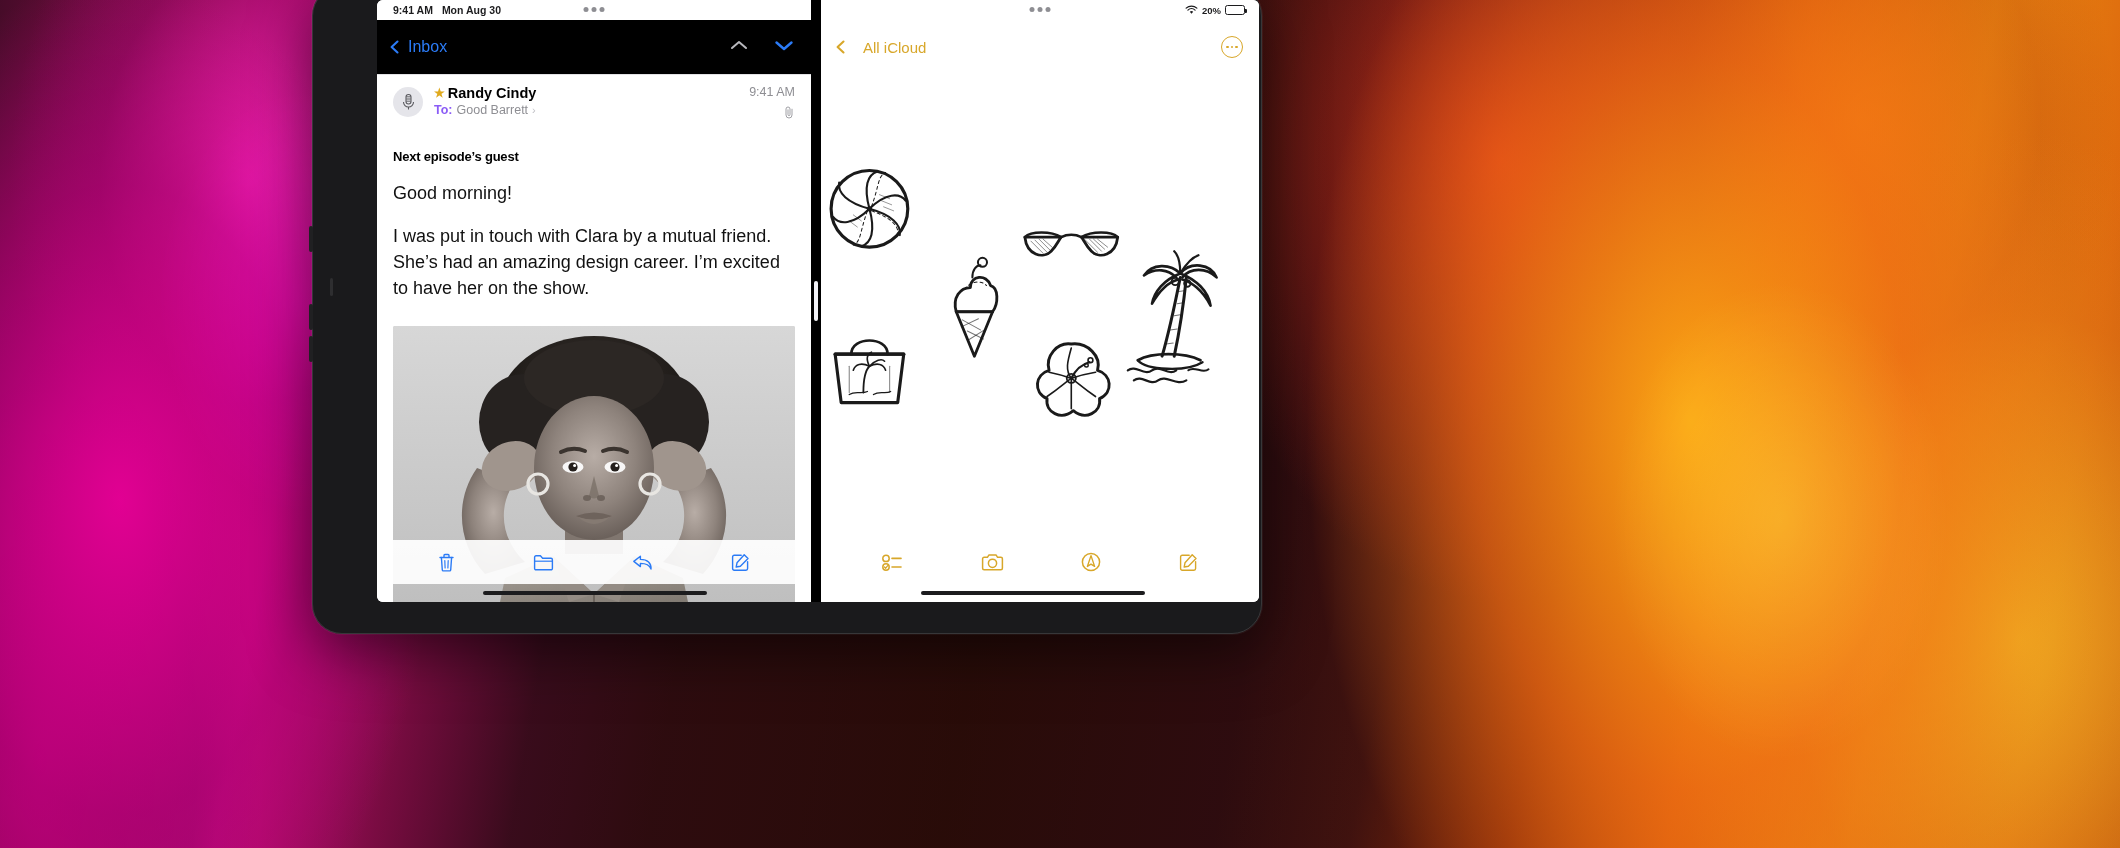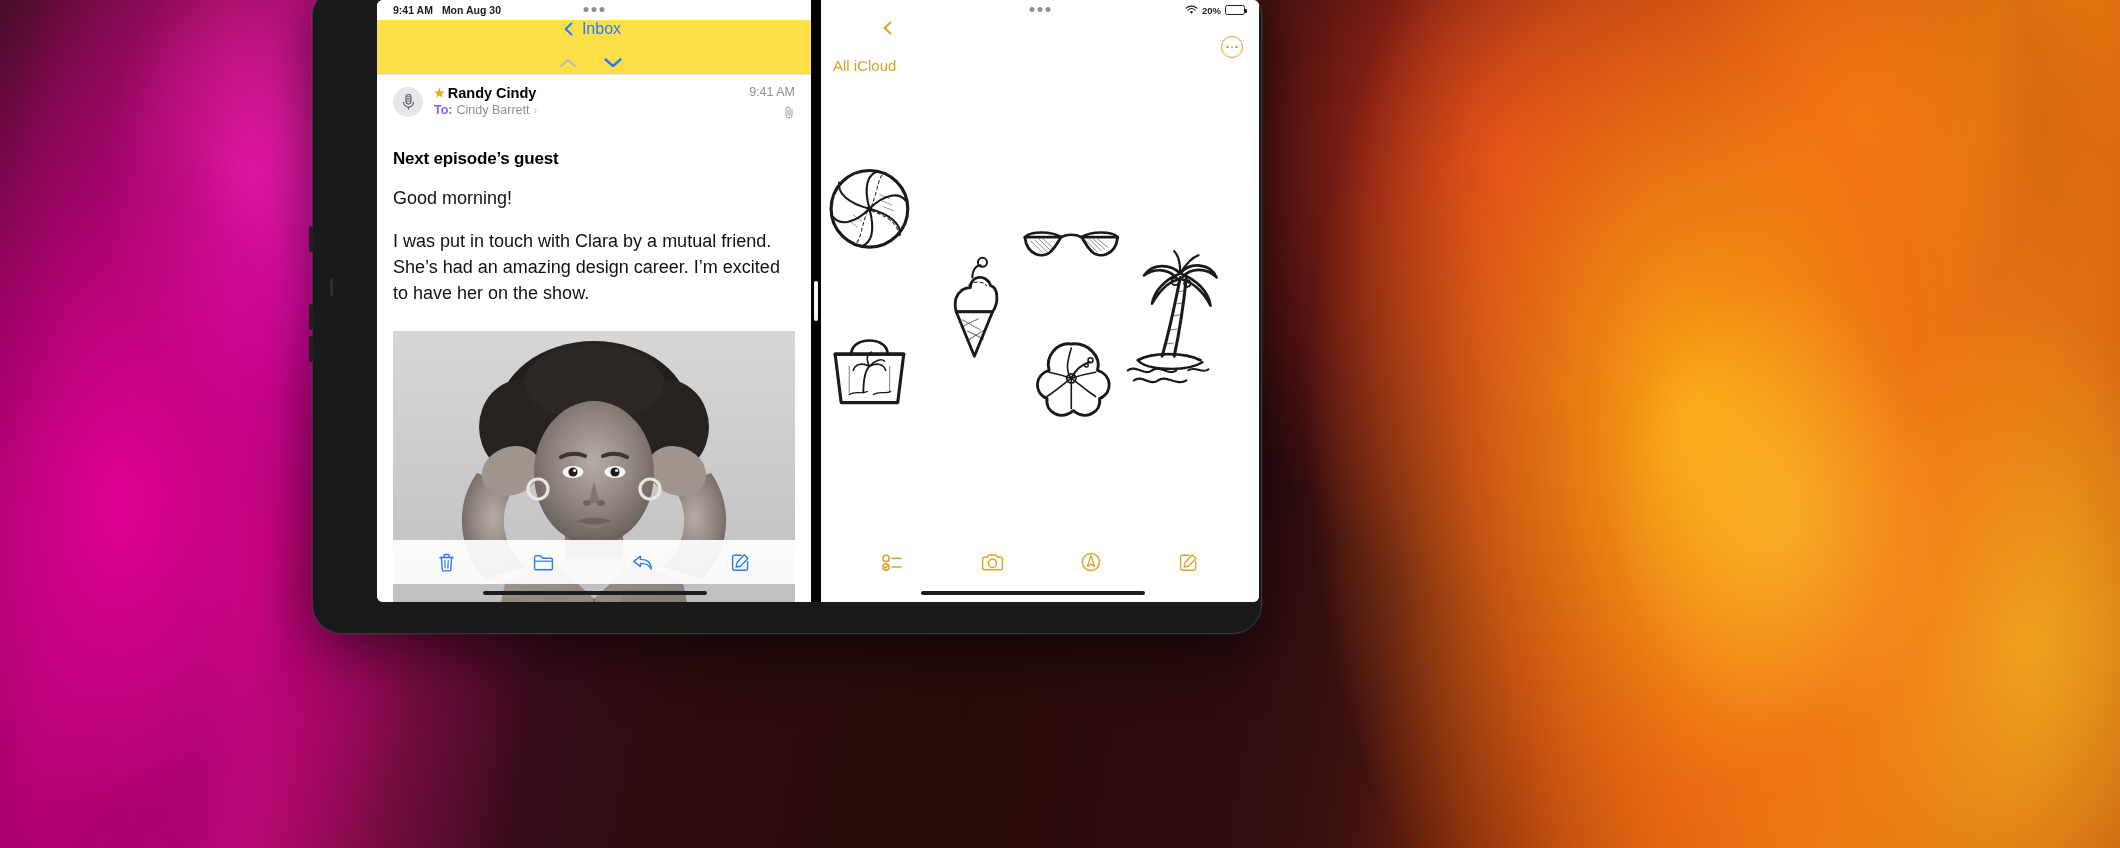--- a/index.html
+++ b/index.html
@@ -129,23 +129,22 @@
     background: #ffffff;
     position: relative;
     display: flex; flex-direction: column;
   }
 
   
   #mail-navbar {
     height: 54px; margin-top: 20px;
     display: flex; align-items: center; justify-content: space-between;
     padding: 0 16px 0 10px;
-    background: #fde047;
+    background: #000000;
     flex-shrink: 0;
-    flex-direction: column;
   }
   #mail-back {
     display: flex; align-items: center; gap: 5px;
     color: #2b7bf6; font-size: 16px; cursor: pointer;
   }
   #mail-nav-right { display: flex; align-items: center; gap: 24px; }
   .chev { width: 16px; height: 16px; }
 
   
   #mail-msg-head {
@@ -178,21 +177,21 @@
     display: flex; flex-direction: column; align-items: flex-end; gap: 6px;
   }
   #msg-time { font-size: 12.5px; color: #8e8e93; }
 
   
   #mail-body {
     flex: 1; overflow: hidden;
     padding: 0 16px; position: relative;
   }
   #mail-subject {
-    font-size: 17px; font-weight: bold; color: #000;
+    font-size: 13px; font-weight: bold; color: #000;
     margin: 14px 0 0 0; letter-spacing: -0.2px;
   }
   .mail-p {
     font-size: 18px; line-height: 1.44; color: #111;
     margin-top: 17px;
   }
   #mail-photo {
     margin-top: 24px;
     width: 402px; height: 300px;
     border-radius: 2px;
@@ -214,22 +213,22 @@
   .tb-icon { cursor: pointer; display: flex; align-items: center; justify-content: center; }
 
   
   #notes-navbar {
     height: 54px; margin-top: 20px;
     display: flex; align-items: center; justify-content: space-between;
     padding: 0 16px 0 12px;
     flex-shrink: 0;
   }
   #notes-back {
-    display: flex; align-items: flex-end; gap: 21px;
-    color: #d8a72a; font-size: 15px; cursor: pointer; flex-direction: column;
+    display: flex; align-items: flex-start; gap: 14px;
+    color: #d8a72a; font-size: 15px; cursor: pointer;
   }
   #notes-more {
     width: 22px; height: 22px; border-radius: 50%;
     border: 1.6px solid #d8a72a;
     display: flex; align-items: center; justify-content: center;
     gap: 2px; cursor: pointer;
   }
   #notes-more span {
     width: 2.6px; height: 2.6px; border-radius: 50%; background: #d8a72a;
   }
@@ -325,21 +324,21 @@
             <line x1="7.5" y1="14" x2="7.5" y2="16.5" stroke="#5a5a5f" stroke-width="1.1"></line>
           </svg>
         </div>
         <div id="sender-block">
           <div id="sender-line">
             <span class="star-glyph">★</span>
             <span>Randy Cindy</span>
           </div>
           <div id="to-line">
             <span id="to-label">To:</span>
-            <span id="to-value">Cindy Barrett</span>
+            <span id="to-value">Good Barrett</span>
             <span id="to-chev">›</span>
           </div>
         </div>
         <div id="msg-meta">
           <span id="msg-time">9:41 AM</span>
           <span>
             <svg width="11" height="13" viewBox="0 0 11 13">
               <path d="M8 3.2 L8 9 A3 3 0 0 1 2 9 L2 3 A2 2 0 0 1 6 3 L6 8.6 A1 1 0 0 1 4 8.6 L4 3.8" stroke="#a0a0a5" stroke-width="1" fill="none" stroke-linecap="round"></path>
             </svg>
           </span>

